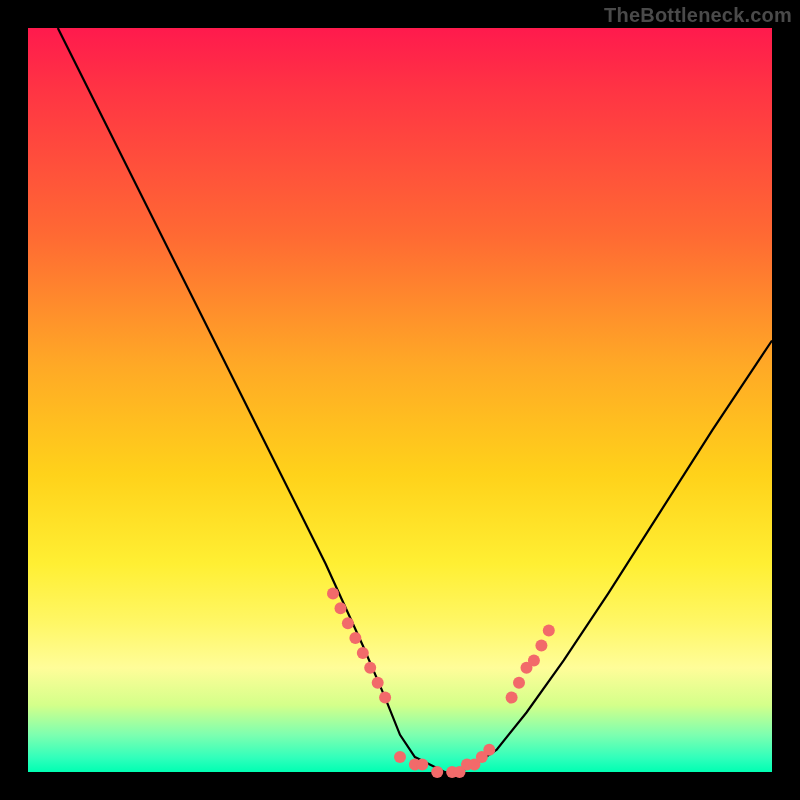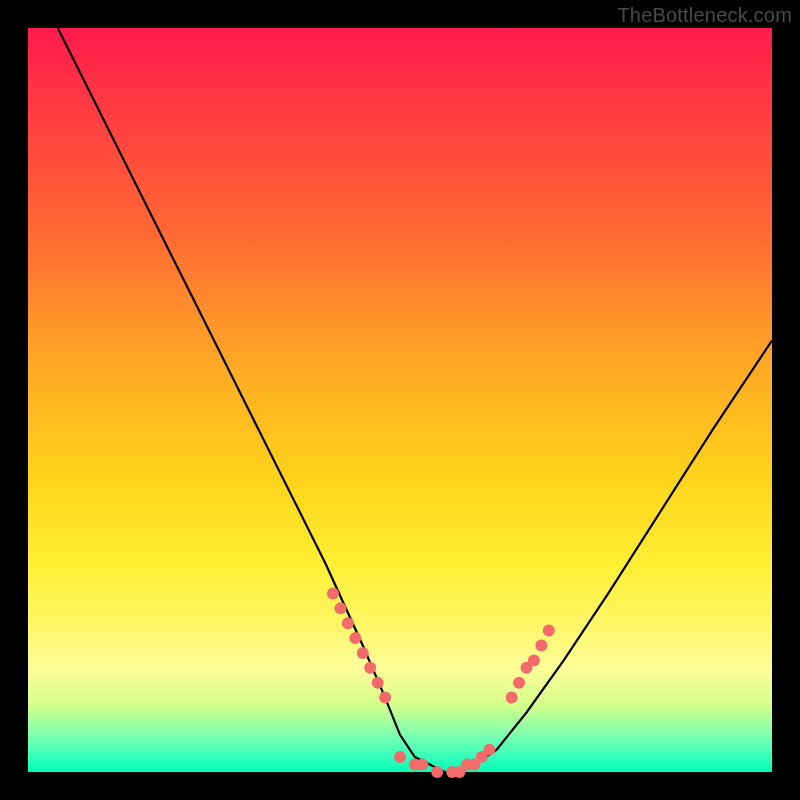--- a/index.html
+++ b/index.html
@@ -41,21 +41,21 @@
       #33ffbb 98%,
       #00ffb3 100%
     );
   }
   .watermark {
     position: absolute;
     top: 4px;
     right: 8px;
     color: #4a4a4a;
     font-size: 20px;
-    font-weight: 400;
+    font-weight: 700;
     letter-spacing: 0.2px;
     user-select: none;
   }
   svg.curve {
     position: absolute;
     left: 0;
     top: 0;
     width: 744px;
     height: 744px;
     overflow: visible;

